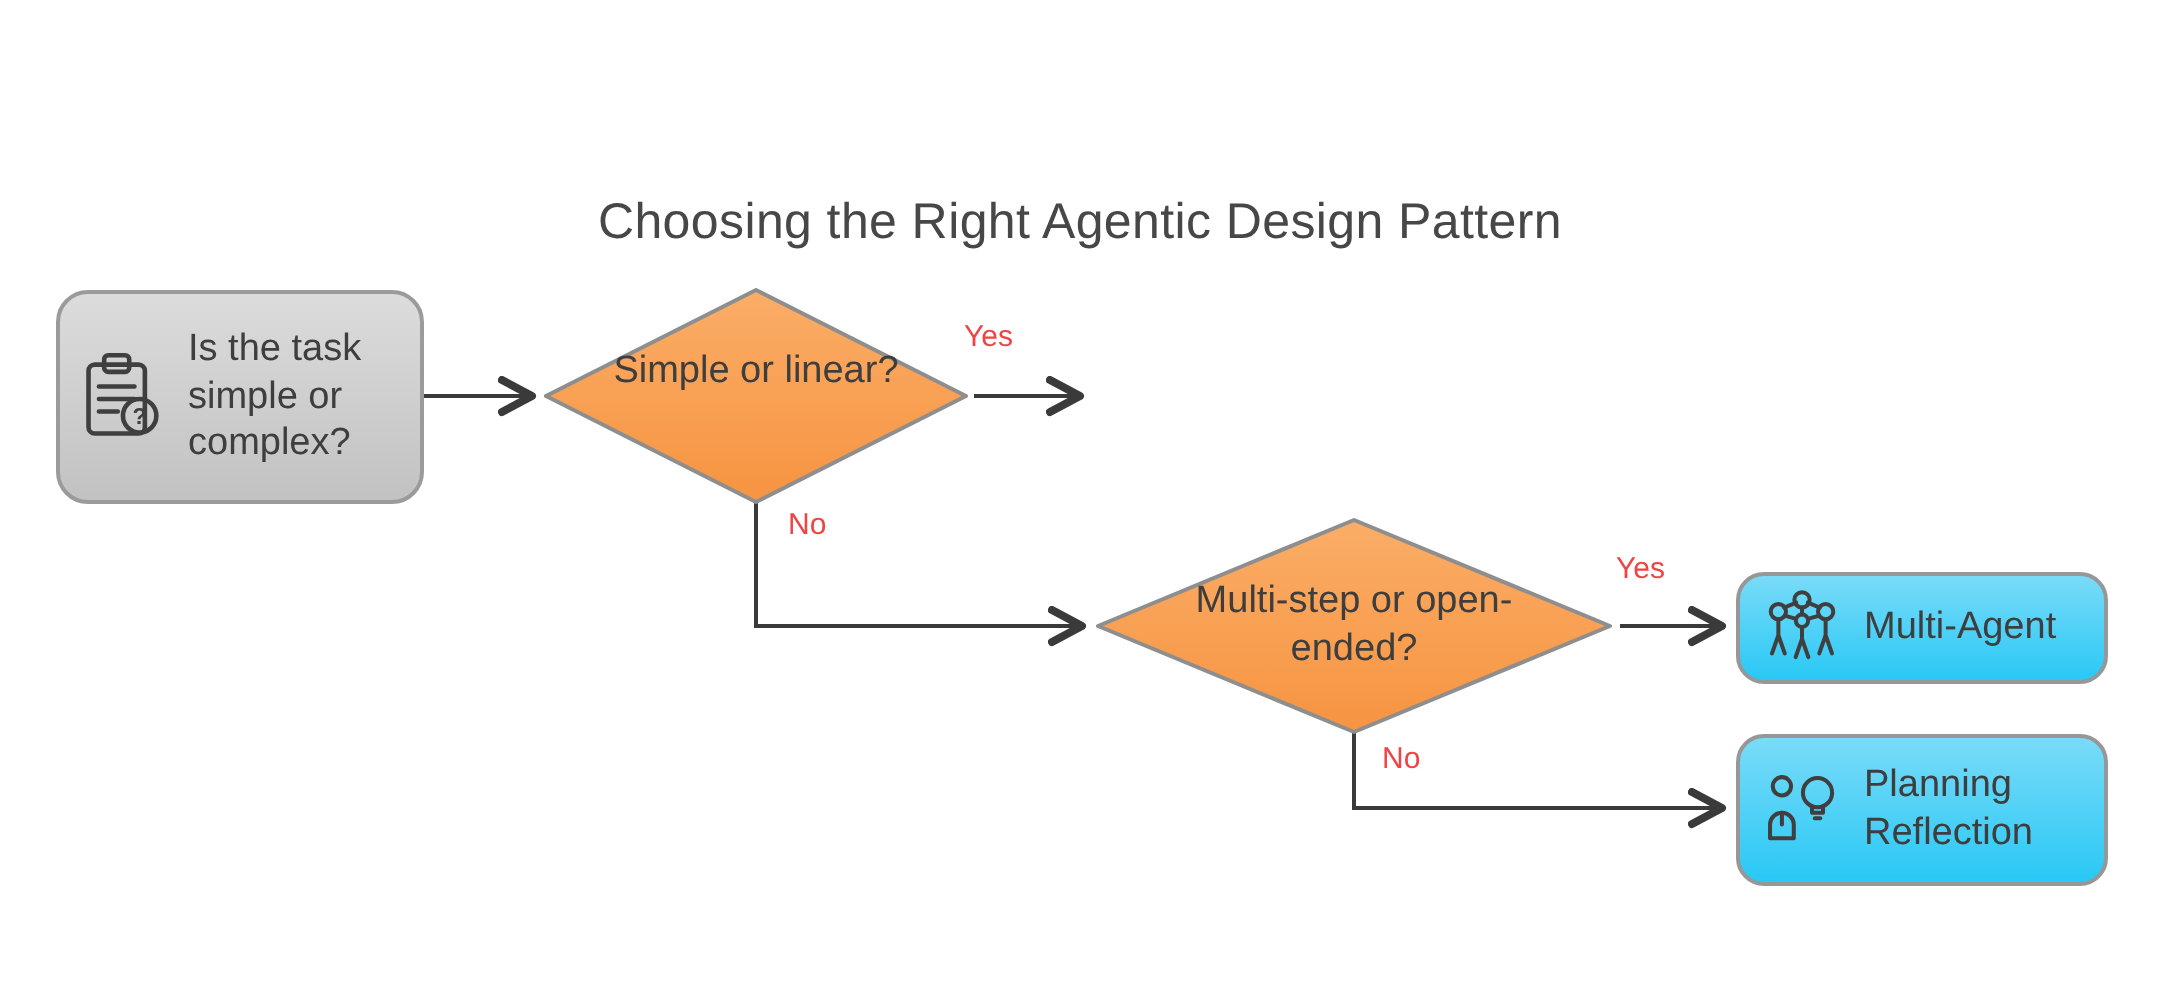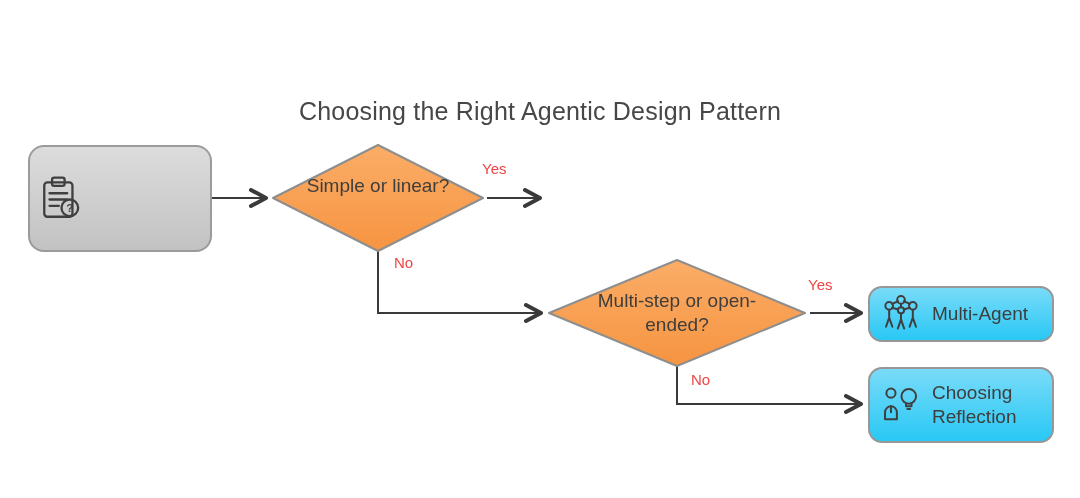--- a/index.html
+++ b/index.html
@@ -95,20 +95,21 @@
       <svg width="46" height="48" viewBox="0 0 44 46">
         <rect class="ic" x="5" y="7" width="27" height="33" rx="3"></rect>
         <rect class="ic" x="12.5" y="2.5" width="12" height="8" rx="2" fill="#D6D6D6"></rect>
         <path class="ic" d="M10 17.5 H27"></path>
         <path class="ic" d="M10 23.5 H27"></path>
         <path class="ic" d="M10 29.5 H19"></path>
         <circle class="ic" cx="29.5" cy="31.5" r="8" fill="#D2D2D2"></circle>
         <text class="icq" x="29.5" y="35.5">?</text>
       </svg>
     </span>
+    <span class="label">Is the task simple or complex?</span>
   </div>
 
   <div class="dlabel dlabel-1">Simple or linear?</div>
   <div class="dlabel dlabel-2">Multi-step or open-ended?</div>
 
   <div class="elabel elabel-yes1">Yes</div>
   <div class="elabel elabel-no1">No</div>
   <div class="elabel elabel-yes2">Yes</div>
   <div class="elabel elabel-no2">No</div>
 
@@ -137,16 +138,16 @@
     <span class="icon">
       <svg width="42" height="44" viewBox="0 0 46 46">
         <circle class="ic" cx="12" cy="10" r="5"></circle>
         <path class="ic" d="M5.5 38.5 v-7.5 a6.5 6.5 0 0 1 13 0 v7.5 h-13 z"></path>
         <path class="ic" d="M12 24.5 V31"></path>
         <circle class="ic" cx="31.5" cy="13.5" r="8"></circle>
         <path class="ic" d="M28.5 21 v3.5 h6 V21"></path>
         <path class="ic" d="M30 27.5 h3"></path>
       </svg>
     </span>
-    <span class="label">Choosing Reflection</span>
+    <span class="label">Planning Reflection</span>
   </div>
 
 </div>
 
 </body></html>

